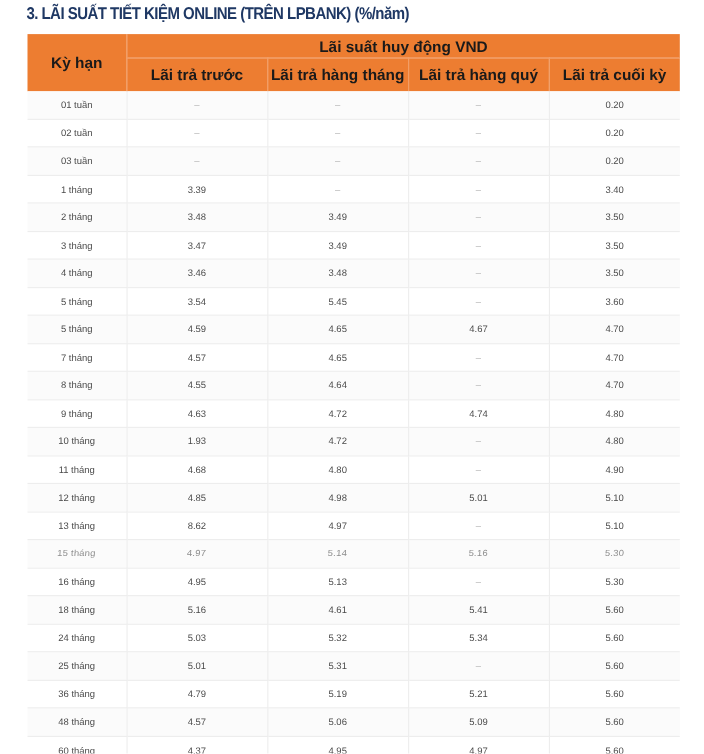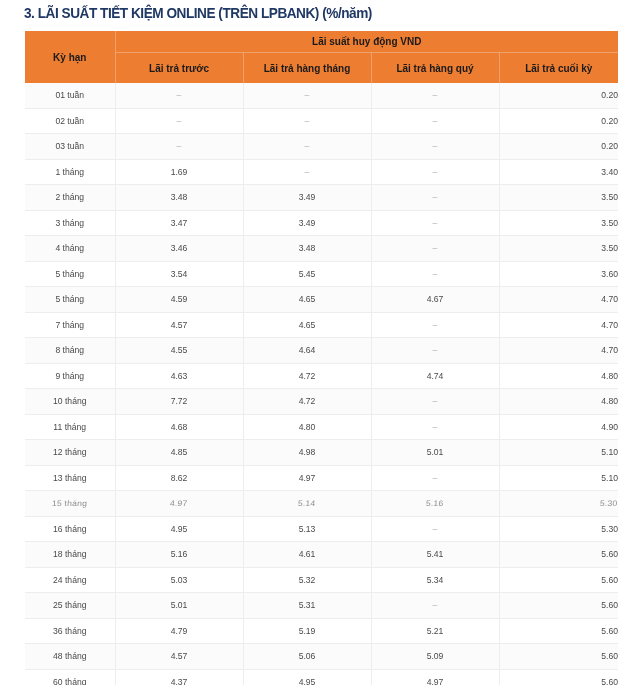--- a/index.html
+++ b/index.html
@@ -53,21 +53,21 @@
     margin: 0;
   }
 
   
   .hdr-group,
   .hdr-term,
   .hdr-sub {
     background: #ED7D31;
     color: #1a1a1a;
     font-weight: bold;
-    font-size: 10px;
+    font-size: 14px;
     text-align: center;
     vertical-align: middle;
   }
   .hdr-group {
     height: 21px;
     border-bottom: 1px solid #f2a06a;
   }
   .hdr-term {
     height: 51px;
     border-right: 1px solid #f2a06a;
@@ -84,21 +84,21 @@
   .rate-table tbody td {
     height: 24.5px;
     text-align: center;
     vertical-align: middle;
     font-size: 8.6px;
     color: #4a4a4a;
     border-bottom: 1px solid #ededed;
     border-right: 1px solid #ededed;
     white-space: nowrap;
   }
-  .rate-table tbody td:last-child { border-right: none; text-align: right; }
+  .rate-table tbody td:last-child { border-right: none; }
   .rate-table tbody tr:nth-child(odd) td { background: #fbfbfb; }
   .rate-table tbody tr:nth-child(even) td { background: #ffffff; }
   .rate-table tbody tr:first-child td { border-top: none; }
 
   td.term-cell { color: #4a4a4a; }
   .dash { color: #b4b4b4; }
 
   
   tr.glitch td {
     color: #8d8d8d;
@@ -153,21 +153,21 @@
         </tr>
         <tr>
           <td class="term-cell"><span>03 tuần</span></td>
           <td><span class="dash">–</span></td>
           <td><span class="dash">–</span></td>
           <td><span class="dash">–</span></td>
           <td><span>0.20</span></td>
         </tr>
         <tr>
           <td class="term-cell"><span>1 tháng</span></td>
-          <td><span>1.69</span></td>
+          <td><span>3.39</span></td>
           <td><span class="dash">–</span></td>
           <td><span class="dash">–</span></td>
           <td><span>3.40</span></td>
         </tr>
         <tr>
           <td class="term-cell"><span>2 tháng</span></td>
           <td><span>3.48</span></td>
           <td><span>3.49</span></td>
           <td><span class="dash">–</span></td>
           <td><span>3.50</span></td>
@@ -216,21 +216,21 @@
         </tr>
         <tr>
           <td class="term-cell"><span>9 tháng</span></td>
           <td><span>4.63</span></td>
           <td><span>4.72</span></td>
           <td><span>4.74</span></td>
           <td><span>4.80</span></td>
         </tr>
         <tr>
           <td class="term-cell"><span>10 tháng</span></td>
-          <td><span>7.72</span></td>
+          <td><span>1.93</span></td>
           <td><span>4.72</span></td>
           <td><span class="dash">–</span></td>
           <td><span>4.80</span></td>
         </tr>
         <tr>
           <td class="term-cell"><span>11 tháng</span></td>
           <td><span>4.68</span></td>
           <td><span>4.80</span></td>
           <td><span class="dash">–</span></td>
           <td><span>4.90</span></td>

